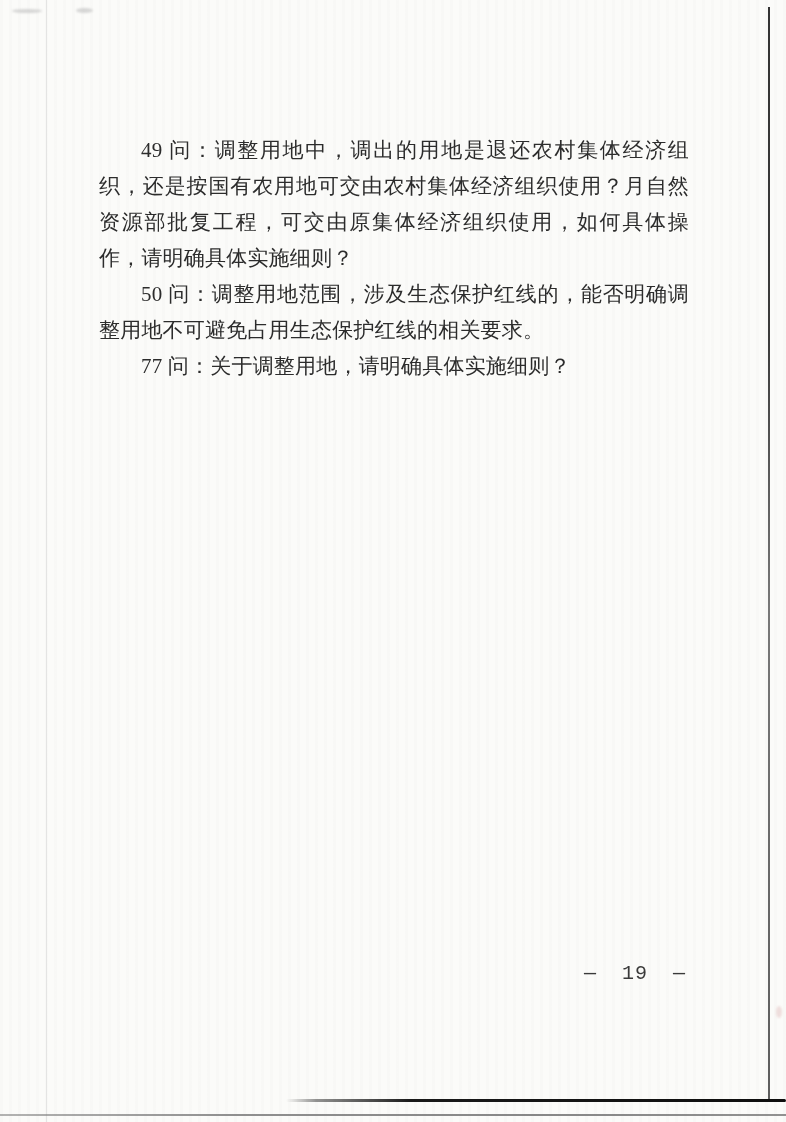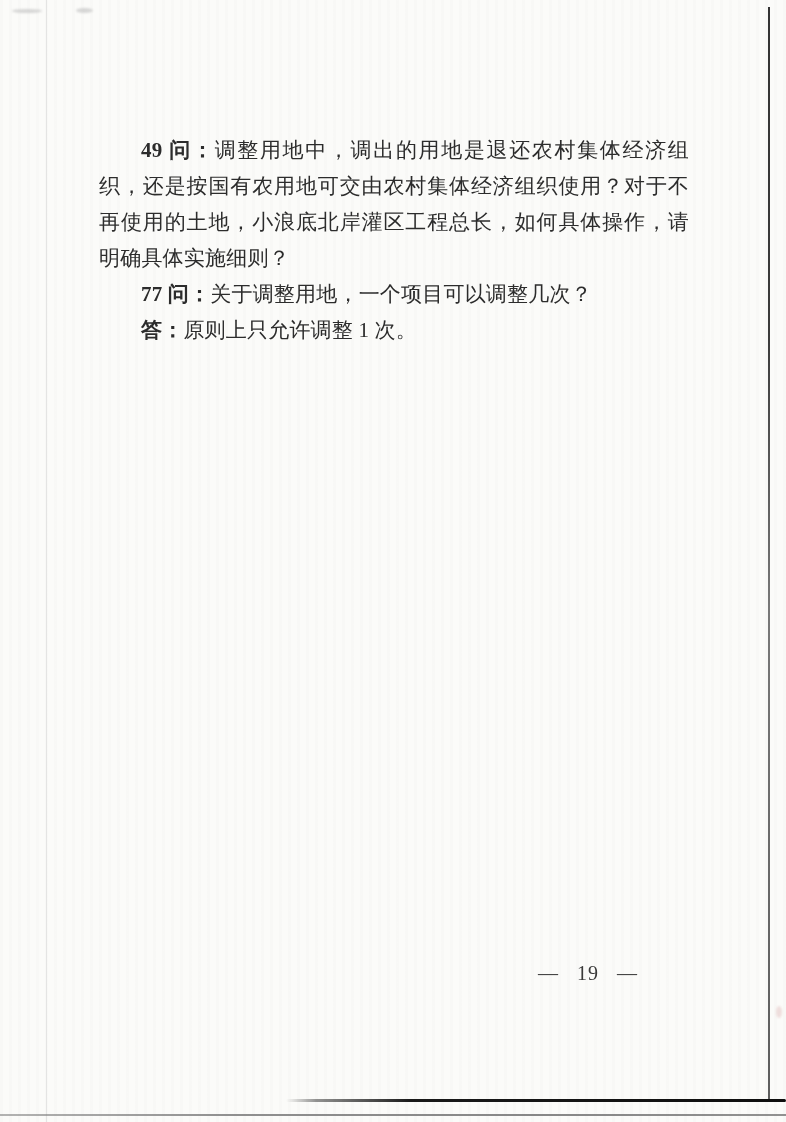--- a/index.html
+++ b/index.html
@@ -35,32 +35,33 @@
     font-size: 21px;
     line-height: 36px;
     color: #2c2c2c;
     text-align: justify;
     text-align-last: left;
     text-justify: inter-character;
     text-indent: 2em;
     letter-spacing: 0.2px;
   }
   .para .prefix {
-    font-weight: bold;
+    font-weight: normal;
   }
   .page-number {
     position: absolute;
-    left: 538px;
+    left: 584px;
     top: 962px;
     width: 120px;
     font-size: 20px;
     color: #3a3a3a;
     letter-spacing: 1px;
     word-spacing: 12px;
     white-space: nowrap;
+    font-family: Liberation Mono, monospace;
   }
   
   .right-edge-line {
     position: absolute;
     left: 768px;
     top: 7px;
     width: 2px;
     height: 1094px;
     background: linear-gradient(180deg,
       #1d1d1d 0%, #262626 30%, #6a6a6a 55%, #585858 80%, #4c4c4c 100%);
@@ -116,24 +117,24 @@
   <div class="left-faint-line"></div>
   <div class="right-edge-line"></div>
   <div class="bottom-black-line"></div>
   <div class="bottom-grey-line"></div>
   <div class="smudge smudge-1"></div>
   <div class="smudge smudge-2"></div>
   <div class="smudge smudge-3"></div>
 </div>
 
 <div class="content">
-  <p class="para"><span class="prefix">49 问：</span><span>调整用地中，调出的用地是退还农村集体经济组织，还是按国有农用地可交由农村集体经济组织使用？对于不再使用的土地，小浪底北岸灌区工程总长，如何具体操作，请明确具体实施细则？</span></p>
+  <p class="para"><span class="prefix">49 问：</span><span>调整用地中，调出的用地是退还农村集体经济组织，还是按国有农用地可交由农村集体经济组织使用？月自然资源部批复工程，可交由原集体经济组织使用，如何具体操作，请明确具体实施细则？</span></p>
 
 
+  <p class="para"><span class="prefix">50 问：</span><span>调整用地范围，涉及生态保护红线的，能否明确调整用地不可避免占用生态保护红线的相关要求。</span></p>
 
 
-  <p class="para"><span class="prefix">77 问：</span><span>关于调整用地，一个项目可以调整几次？</span></p>
+  <p class="para"><span class="prefix">77 问：</span><span>关于调整用地，请明确具体实施细则？</span></p>
 
-  <p class="para"><span class="prefix">答：</span><span>原则上只允许调整 1 次。</span></p>
 
 </div>
 
 <div class="page-number">— 19 —</div>
 
 </body></html>

